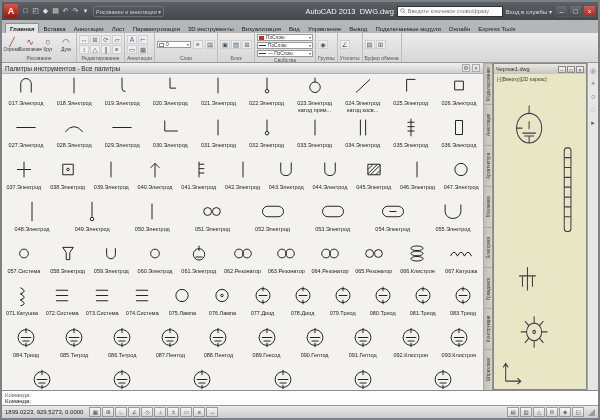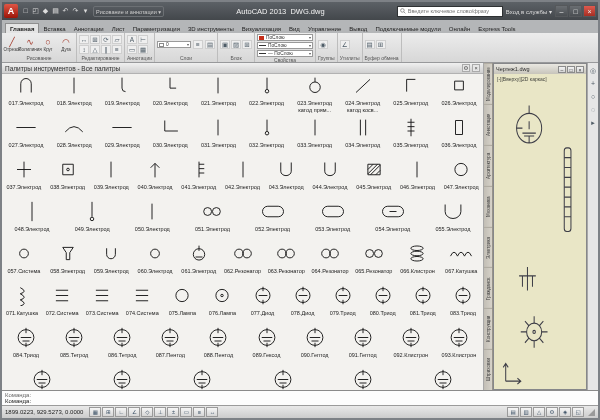--- a/index.html
+++ b/index.html
@@ -5,21 +5,21 @@
   * { margin:0; padding:0; box-sizing:border-box; }
   html,body { font-family:"Liberation Sans", sans-serif; }
   .app { width:600px; height:420px; display:flex; flex-direction:column; border:2px solid #7d8186; background:#d8d8d8; overflow:hidden; }
 
   
   .titlebar { height:18px; display:flex; align-items:center; gap:3px; padding:0 2px; background:linear-gradient(#5c6166,#43474b); color:#e8e8e8; flex:0 0 auto; }
   .applogo { width:14px; height:14px; background:linear-gradient(#e05545,#9c1508); border-radius:2px; color:#fff; font-size:9px; font-weight:bold; display:flex; align-items:center; justify-content:center; }
   .qat { display:flex; gap:1px; }
   .qicon { font-size:7px; color:#ddd; width:9px; text-align:center; }
   .workspace { font-size:5.5px; color:#ccc; border:1px solid #6c7074; border-radius:2px; padding:0 2px; height:11px; line-height:10px; white-space:nowrap; }
-  .wintitle { flex:1; text-align:center; font-size:7.5px; color:#f2f2f2; white-space:nowrap; overflow:hidden; }
+  .wintitle { flex:1; text-align:right; font-size:7.5px; color:#f2f2f2; white-space:nowrap; overflow:hidden; }
   .searchbox { display:flex; align-items:center; background:#fff; border:1px solid #2e3133; height:11px; width:106px; gap:2px; padding:0 2px; flex:0 0 auto; }
   .searchbox input { border:none; outline:none; width:88px; font-size:5.5px; color:#555; font-family:"Liberation Sans",sans-serif; }
   .signin { font-size:6px; color:#ddd; white-space:nowrap; }
   .winbtns { display:flex; gap:1px; }
   .winbtn { width:13px; height:12px; font-size:7px; display:flex; align-items:center; justify-content:center; color:#eee; border:1px solid #55585b; background:linear-gradient(#6a6e72,#4a4e52); }
   .winbtn.close { background:linear-gradient(#e05a4e,#a52f24); }
 
   
   .tabsrow { height:13px; background:#b4b6b8; display:flex; align-items:flex-end; padding-left:3px; flex:0 0 auto; }
   .rtab { font-size:6px; padding:2px 4px 1px; color:#1d1d1d; white-space:nowrap; cursor:default; }

